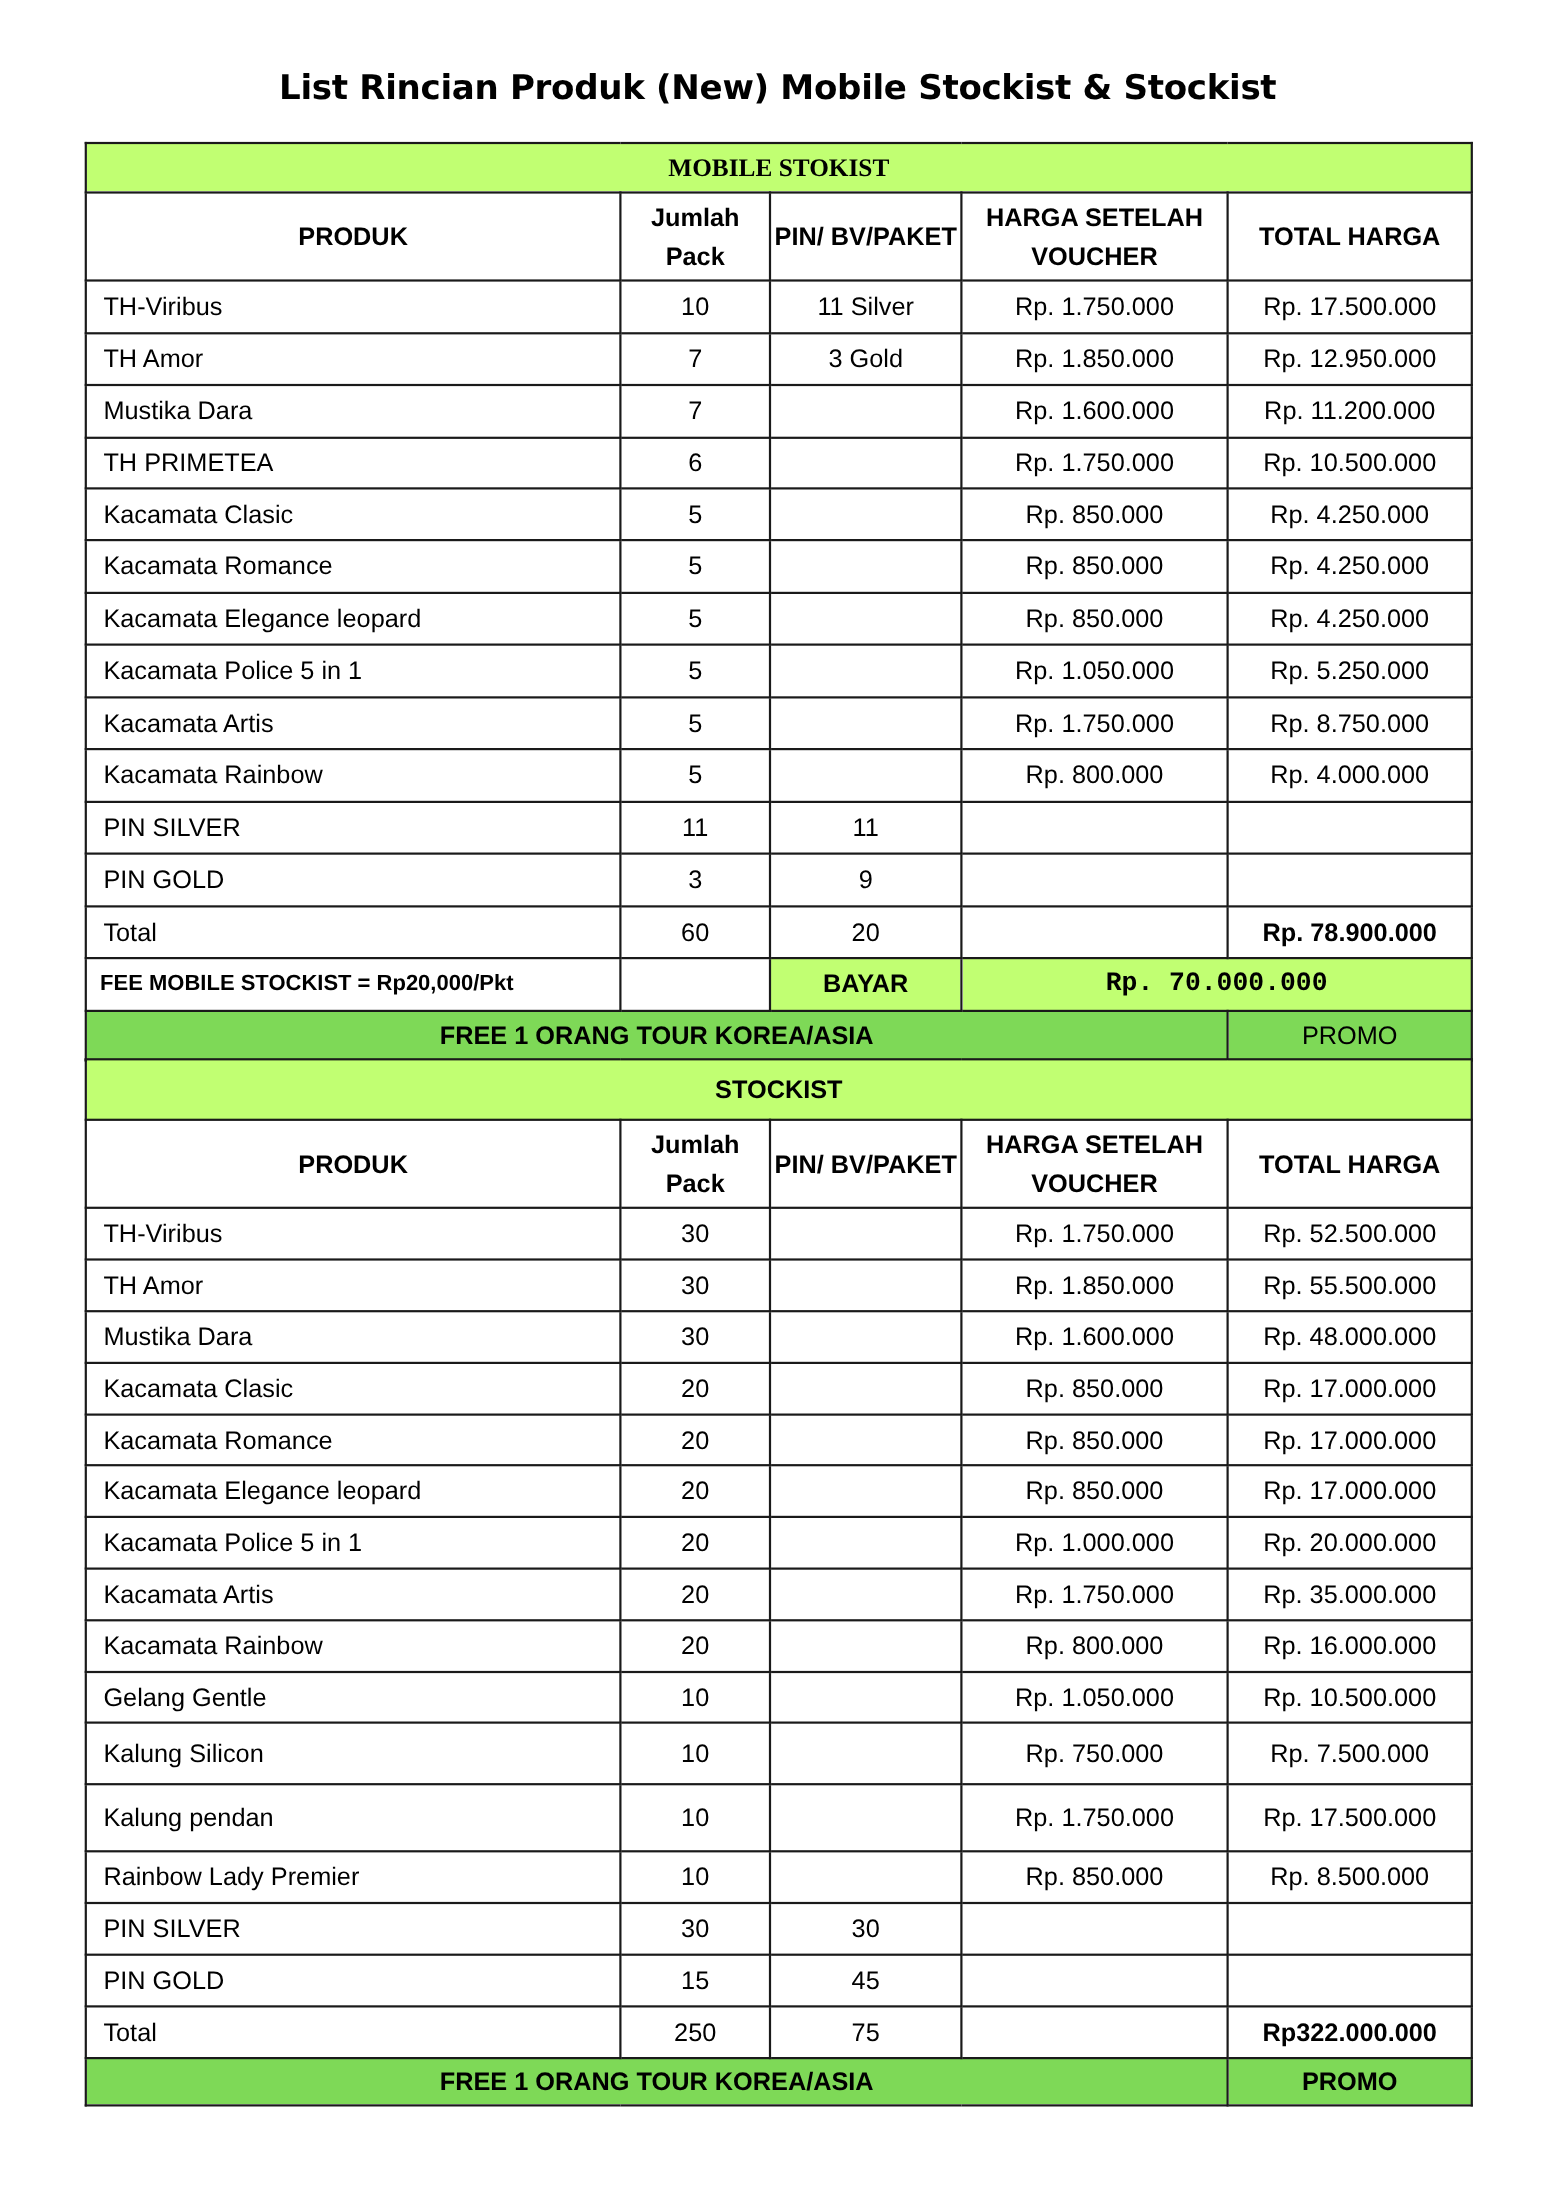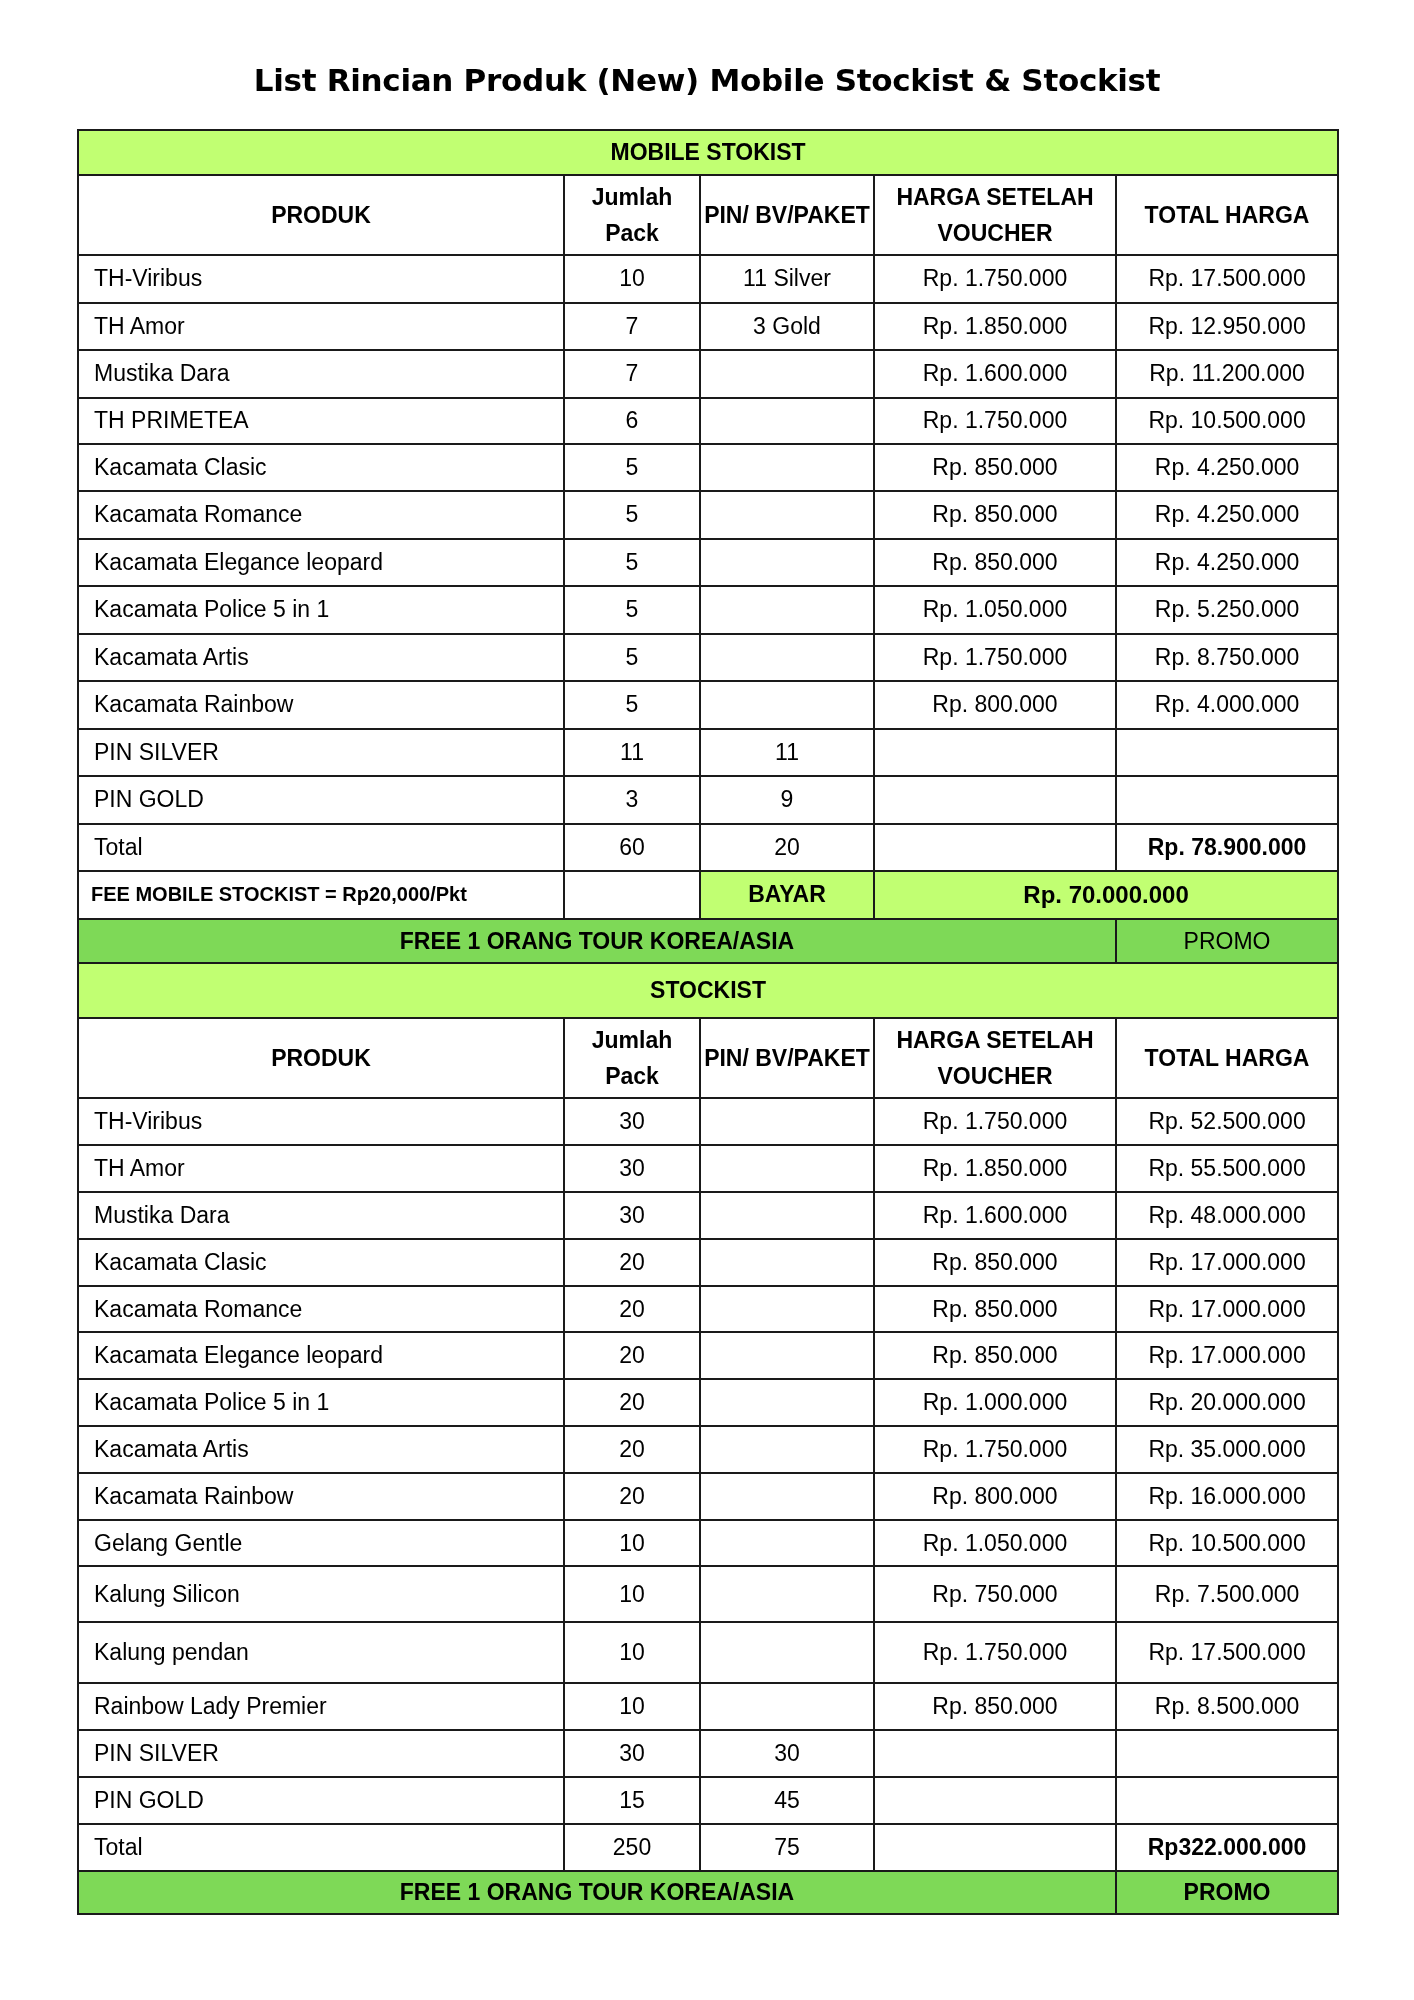--- a/index.html
+++ b/index.html
@@ -41,21 +41,21 @@
 <table class="grid" id="mobile">
   <colgroup>
       <col class="c-prod">
       <col class="c-qty">
       <col class="c-pin">
       <col class="c-price">
       <col class="c-total">
     </colgroup>
   <tbody>
     <tr style="height:45px">
-        <td colspan="5" class="band" style="background: rgb(193, 255, 114);">MOBILE STOKIST</td>
+        <td colspan="5" class="band" style="background: rgb(193, 255, 114); font-family: Liberation Serif, serif;">MOBILE STOKIST</td>
       </tr>
     <tr class="hdr" style="height:80px">
       <td>PRODUK</td>
       <td style="white-space:normal"><span>Jumlah Pack</span></td>
       <td style="white-space:normal"><span>PIN/ BV/PAKET</span></td>
       <td style="white-space:normal;padding:0 14px"><span>HARGA SETELAH VOUCHER</span></td>
       <td>TOTAL HARGA</td>
     </tr>
   <tr class="row" style="height: 47.5px;">
         <td class="left">TH-Viribus</td>
@@ -145,21 +145,21 @@
         <td class="left">Total</td>
         <td class="ctr">60</td>
         <td class="ctr">20</td>
         <td class="ctr"></td>
         <td class="ctr bold" style="font-size:23px">Rp. 78.900.000</td>
       </tr>
       <tr class="row" style="height: 47.5px;">
         <td class="left fee" style="font-size:20px">FEE MOBILE STOCKIST = Rp20,000/Pkt</td>
         <td></td>
         <td class="ctr bold lg" style="background: rgb(193, 255, 114);">BAYAR</td>
-        <td class="ctr bold lg" style="font-size: 24px; background: rgb(193, 255, 114);" colspan="2">Rp. 70.000.000</td>
+        <td class="ctr bold lg" style="font-size: 24px; background: rgb(193, 255, 114); font-family: Liberation Mono, monospace;" colspan="2">Rp. 70.000.000</td>
       </tr>
       <tr style="height: 45px;">
         <td class="promo-band" style="font-size: 23px; background: rgb(126, 217, 87);" colspan="4">FREE 1 ORANG TOUR KOREA/ASIA</td>
         <td class="promo-band reg" style="font-size: 23px; background: rgb(126, 217, 87);">PROMO</td>
       </tr>
     </tbody>
 </table>
 
 <table class="grid" id="stockist">
   <colgroup>

